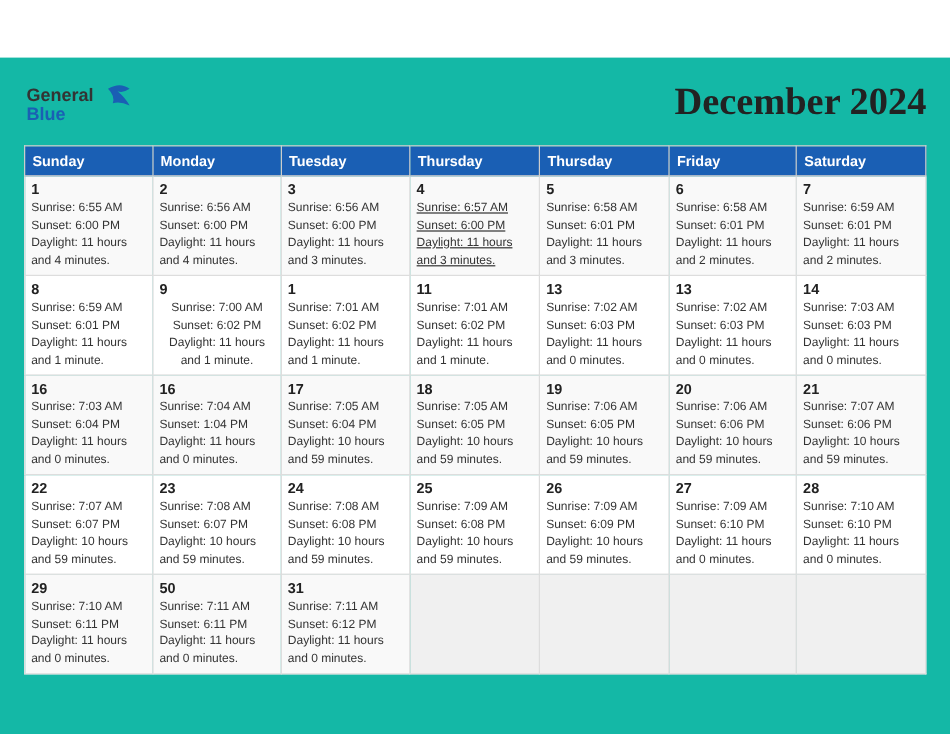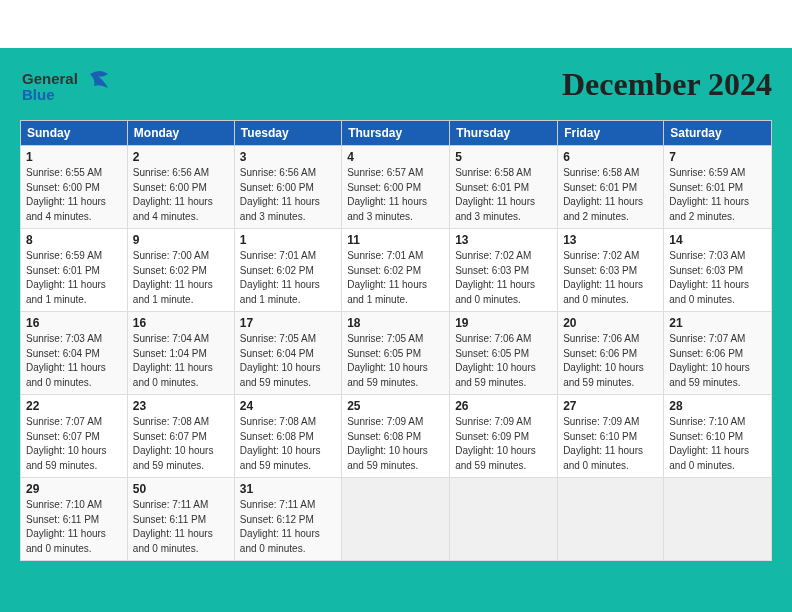--- a/index.html
+++ b/index.html
@@ -134,21 +134,21 @@
           </td>
           <td>
             <span class="day-num">3</span>
             <div class="day-info" style="white-space: pre-line;">Sunrise: 6:56 AM
 Sunset: 6:00 PM
 Daylight: 11 hours
 and 3 minutes.</div>
           </td>
           <td>
             <span class="day-num">4</span>
-            <div class="day-info" style="white-space: pre-line;">Sunrise: 6:57 AM
+            <div class="day-info" style="white-space: pre-line; text-decoration: underline;">Sunrise: 6:57 AM
 Sunset: 6:00 PM
 Daylight: 11 hours
 and 3 minutes.</div>
           </td>
           <td>
             <span class="day-num">5</span>
             <div class="day-info" style="white-space: pre-line;">Sunrise: 6:58 AM
 Sunset: 6:01 PM
 Daylight: 11 hours
 and 3 minutes.</div>
@@ -171,21 +171,21 @@
         <tr>
           <td>
             <span class="day-num">8</span>
             <div class="day-info" style="white-space: pre-line;">Sunrise: 6:59 AM
 Sunset: 6:01 PM
 Daylight: 11 hours
 and 1 minute.</div>
           </td>
           <td>
             <span class="day-num">9</span>
-            <div class="day-info" style="white-space: pre-line;">Sunrise: 7:00 AM
+            <div class="day-info" style="white-space: pre-line; text-align: center;">Sunrise: 7:00 AM
 Sunset: 6:02 PM
 Daylight: 11 hours
 and 1 minute.</div>
           </td>
           <td>
             <span class="day-num">1</span>
             <div class="day-info" style="white-space: pre-line;">Sunrise: 7:01 AM
 Sunset: 6:02 PM
 Daylight: 11 hours
 and 1 minute.</div>

